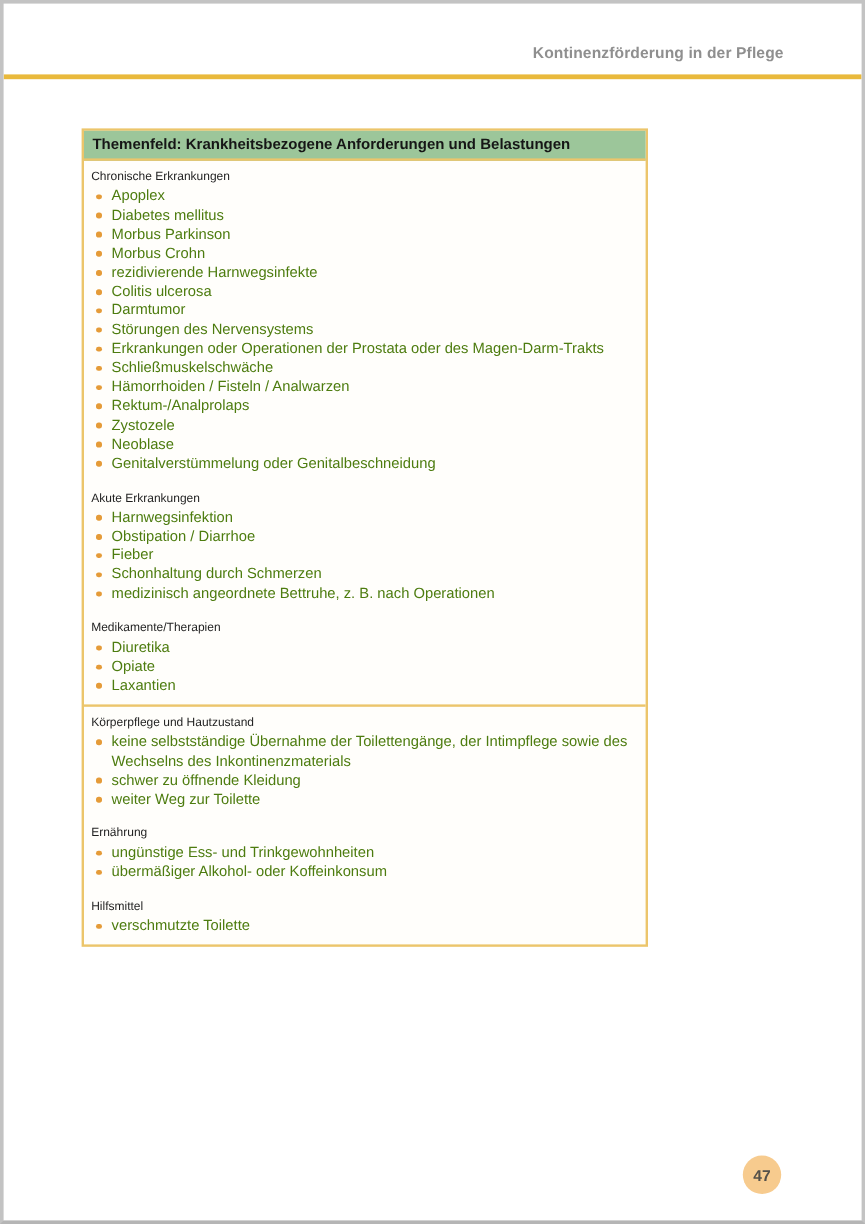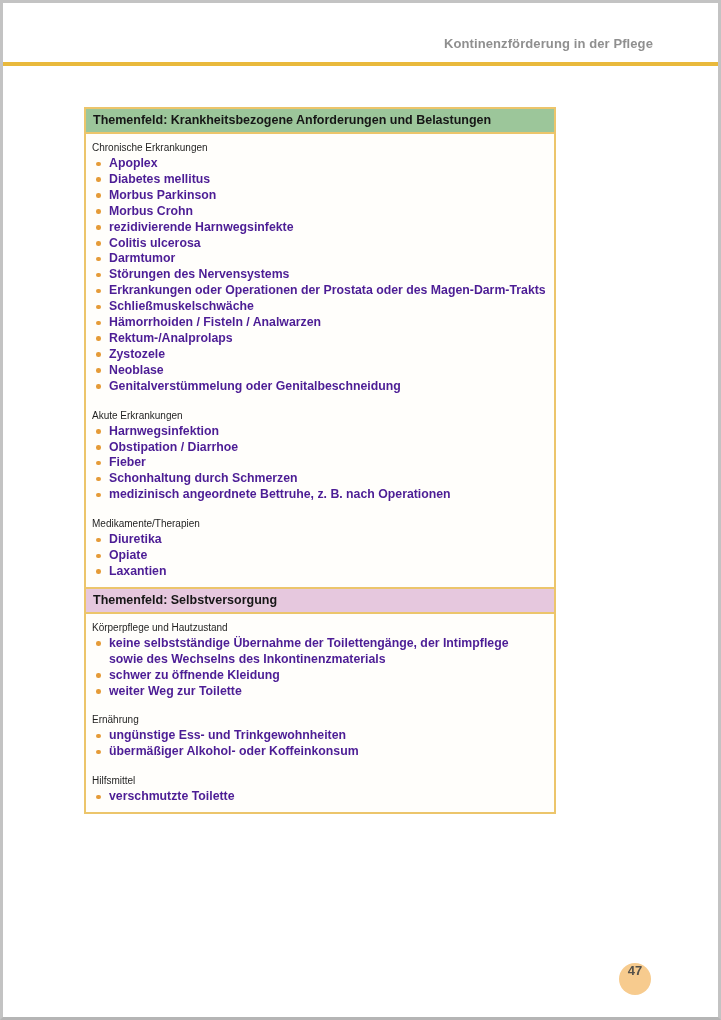--- a/index.html
+++ b/index.html
@@ -26,21 +26,21 @@
     color: var(--head-gray, #8f8f8f);
   }
   .head-rule {
     position: absolute;
     top: 59px; left: 0; right: 0;
     height: 4px;
     background: var(--rule-yellow, #e9b93c);
   }
   .content-table {
     position: absolute;
-    top: 104px; left: 81px;
+    top: 104px; left: 65px;
     width: 472px;
     box-sizing: border-box;
     border: 2px solid var(--gold, #ecc56b);
     background: #fffefb;
     color: #1f1f1f;
   }
   .section + .section { border-top: 2px solid var(--gold, #ecc56b); }
   .section-header {
     padding: 4px 7px 5px 7px;
     font-size: 12.5px;
@@ -56,37 +56,36 @@
     line-height: 16px;
     padding-top: 2px;
     color: #1f1f1f;
   }
   ul.items { margin: 0; padding: 0; list-style: none; }
   li.item {
     position: relative;
     padding-left: 17px;
     font-size: 12.3px;
     line-height: 15.9px;
-    color: #4c1d95;
-    font-weight: bold;
+    color: #4d7c0f;
   }
   .bullet {
     position: absolute;
     left: 4px; top: 5.5px;
     width: 4.5px; height: 4.5px;
     border-radius: 50%;
     background: var(--orange, #e59b38);
   }
   .page-badge {
     position: absolute;
     left: 616px; top: 960px;
     width: 32px; height: 32px;
     border-radius: 50%;
     background: var(--badge, #f7cb8e);
-    display: flex; align-items: flex-start; justify-content: center;
+    display: flex; align-items: center; justify-content: center;
     font-size: 13px; font-weight: 700; color: #55514a;
   }
 </style>
 </head>
 <body>
 
 <div class="page">
   <div class="running-head">Kontinenzförderung in der Pflege</div>
   <div class="head-rule"></div>
 
@@ -155,21 +154,20 @@
   <li class="item"><span class="bullet"></span><span class="item-text">Opiate</span></li>
 
 
   <li class="item"><span class="bullet"></span><span class="item-text">Laxantien</span></li>
 </ul>
   </div>
 </div>
   </section>
 
   <section class="section">
-    <div class="section-header pink">Themenfeld: Selbstversorgung</div>
     <div class="section-body">
   <div class="group">
     <div class="group-title">Körperpflege und Hautzustand</div>
     <ul class="items">
   <li class="item"><span class="bullet"></span><span class="item-text">keine selbstständige Übernahme der Toilettengänge, der Intimpflege sowie des Wechselns des Inkontinenzmaterials</span></li>
 
   <li class="item"><span class="bullet"></span><span class="item-text">schwer zu öffnende Kleidung</span></li>
 
   <li class="item"><span class="bullet"></span><span class="item-text">weiter Weg zur Toilette</span></li>
 </ul>

